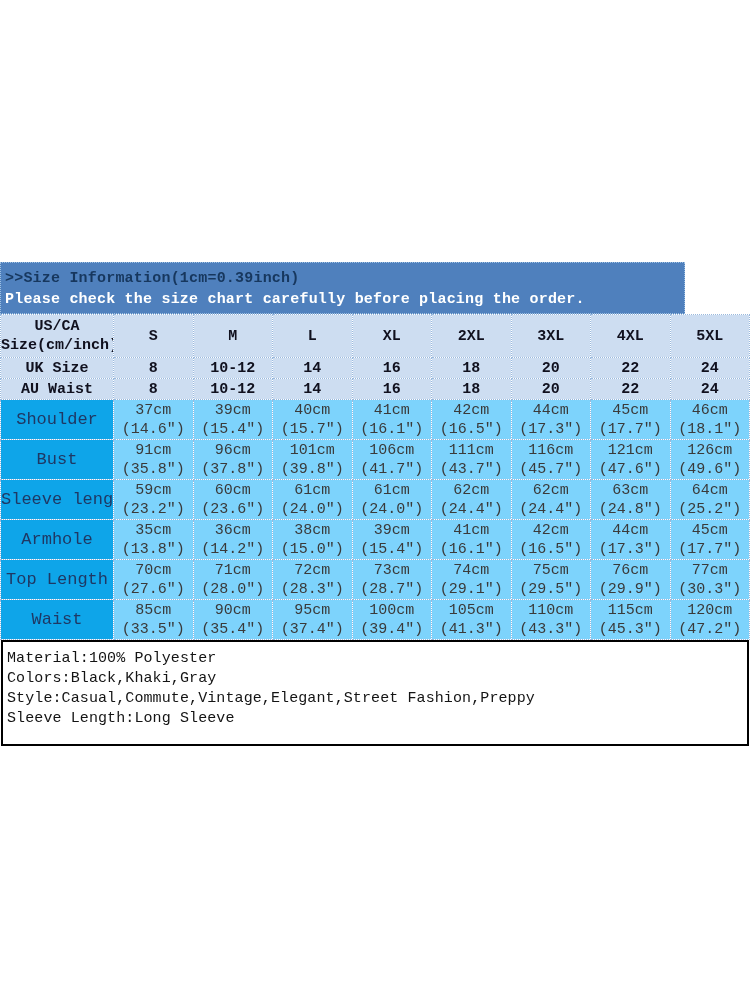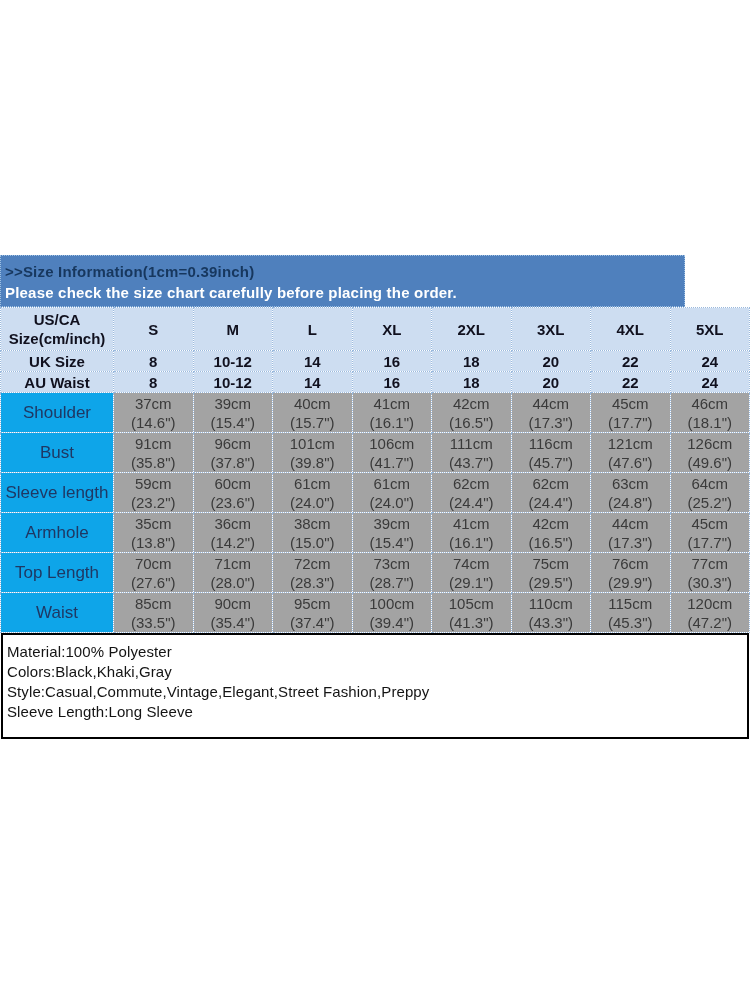--- a/index.html
+++ b/index.html
@@ -1,20 +1,20 @@
 <!DOCTYPE html>
 <html><head>
 <meta charset="utf-8">
 <style>
   html, body { margin: 0; padding: 0; background: #ffffff; }
   body {
     width: 750px; height: 1000px; position: relative; overflow: hidden;
     font-family: "Liberation Sans", sans-serif;
   }
-  .sheet { position: absolute; top: 255px; left: 0; width: 685px; }
+  .sheet { position: absolute; top: 262px; left: 0; width: 685px; font-family: Liberation Mono, monospace; }
 
   
   .banner {
     background: #4f80bd;
     border: 1px dotted #9ec0e2;
     box-sizing: border-box;
     height: 52px;
     padding: 5px 0 0 4px;
   }
   .banner .title {
@@ -42,21 +42,21 @@
   tr.uk-row, tr.au-row { height: 21px; }
   tr.meas-row { height: 40px; }
   .hdr-cell, .corner-cell, .size-label-cell, .size-val-cell {
     background: #cdddf1; color: #10101e; font-weight: bold;
   }
   .corner-cell { line-height: 19px; font-size: 15px; }
   .meas-label-cell {
     background: #0ea5e9; color: #1f3864; font-weight: normal;
     text-align: left; padding-left: 4px; font-size: 17px;
   }
-  .meas-cell { background: #a3a3a3; color: #3a3a3a; font-weight: normal; }
+  .meas-cell { background: #7dd3fc; color: #3a3a3a; font-weight: normal; }
   .meas-cell .cm, .meas-cell .in { display: block; line-height: 19px; }
   tr.meas-row:first-of-type th, tr.meas-row:first-of-type td { border-top: 2px dotted #9ab9dd; }
 
   
   .details-box {
     box-sizing: border-box;
     width: 748px; margin-left: 1px;
     border: 2px solid #000000;
     background: #ffffff;
     padding: 7px 4px 15px 4px;

